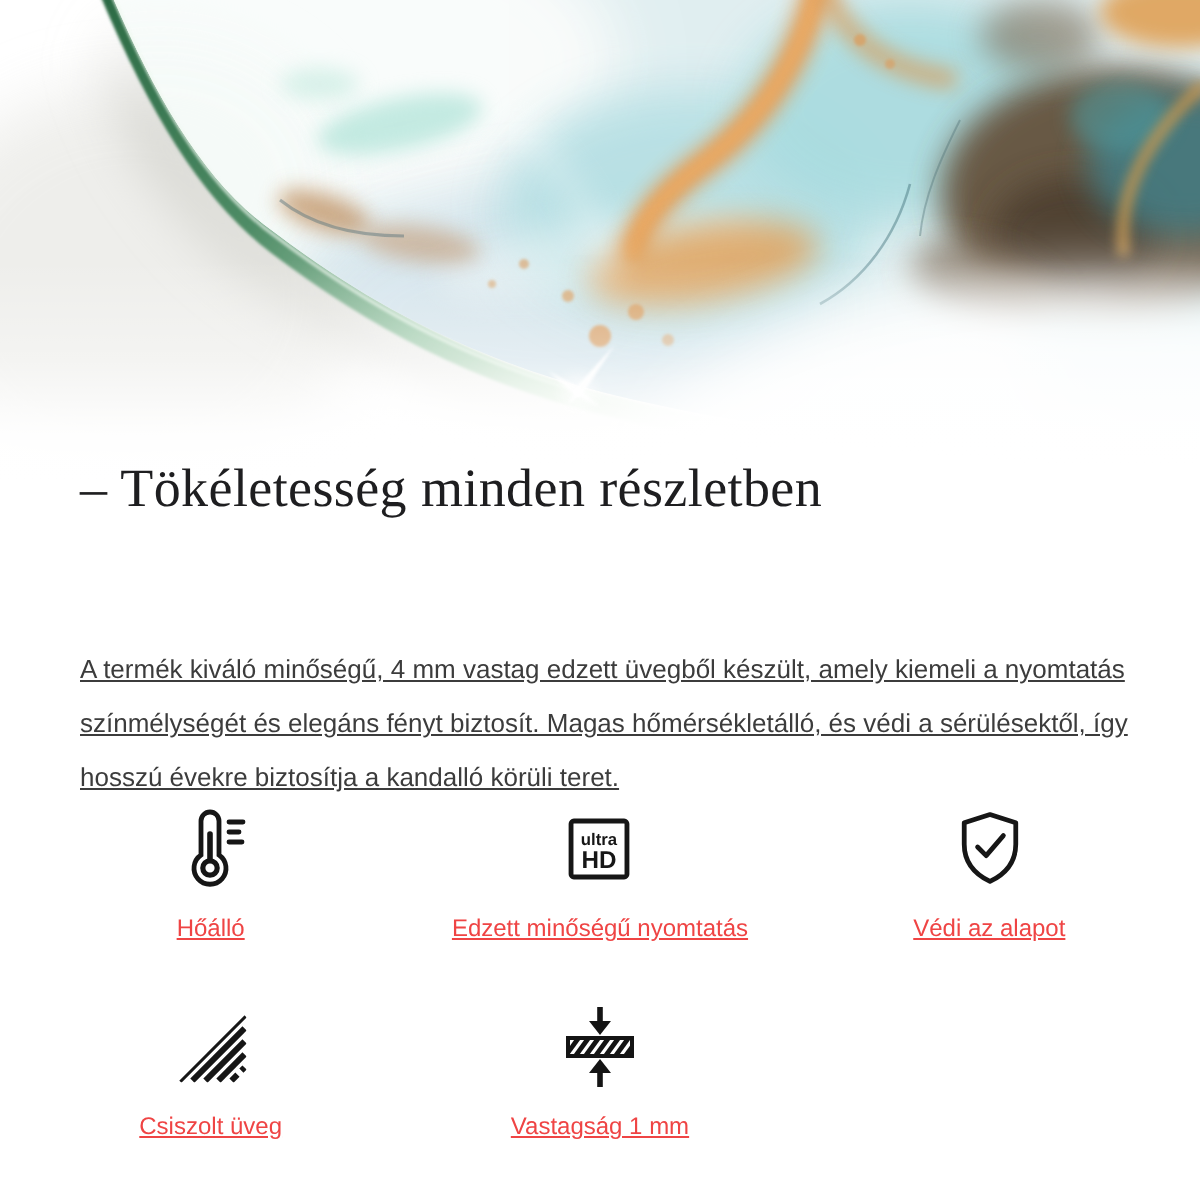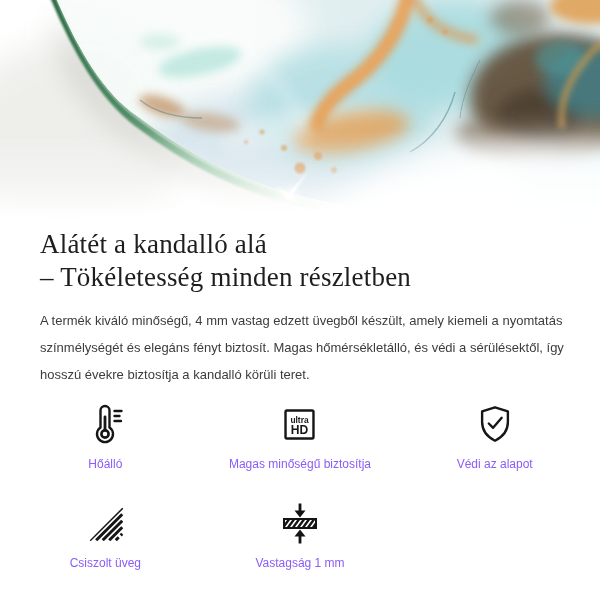--- a/index.html
+++ b/index.html
@@ -10,30 +10,30 @@
   }
   .page { position:relative; width:600px; height:600px; background:#fff; }
   .hero { position:absolute; top:0; left:0; width:600px; height:240px; }
   .title {
     position:absolute; left:40px; top:228px; margin:0;
     font-family:"Liberation Serif", serif; font-weight:400;
     font-size:27px; line-height:33px; color:#1e1e20; letter-spacing:0.2px;
   }
   .title span { display:block; }
   .desc {
-    position:absolute; left:40px; top:307px; width:530px; margin:0;
-    font-size:13px; line-height:27px; color:#3c3c3c;
+    position:absolute; left:40px; top:321px; width:530px; margin:0;
+    font-size:13px; line-height:27px; color:#3c3c3c;text-decoration:underline;
   }
   .features {
     position:absolute; top:401px; left:8px; right:8px;
     display:grid; grid-template-columns:repeat(3,1fr); row-gap:29px;
   }
   .feature { display:flex; flex-direction:column; align-items:center; }
   .feature .icon { height:46px; display:flex; align-items:center; justify-content:flex-start; }
-  .feature .label { margin-top:10px; font-size:12px; color:#8b5cf6; white-space:nowrap; }
+  .feature .label { margin-top:10px; font-size:12px; color:#ef4444; white-space:nowrap;text-decoration:underline; }
 </style>
 </head>
 <body>
 
 <div class="page">
 
   <div class="hero">
     <svg width="600" height="240" viewBox="0 0 600 240">
       <defs>
         <filter id="b1" x="-60%" y="-60%" width="220%" height="220%">
@@ -137,21 +137,20 @@
         <g fill="#ffffff" opacity="0.95" filter="url(#b1)">
           <polygon points="0,-30 2.2,-2 0,8 -2.2,-2" transform="rotate(38)"></polygon>
           <polygon points="0,-18 2,-2 0,14 -2,-2" transform="rotate(-55)"></polygon>
         </g>
         <circle r="2.4" fill="#ffffff"></circle>
       </g>
     </svg>
   </div>
 
   <h1 class="title">
-    <span>Alátét a kandalló alá</span>
     <span>– Tökéletesség minden részletben</span>
   </h1>
 
   <p class="desc">A termék kiváló minőségű, 4 mm vastag edzett üvegből készült, amely kiemeli a nyomtatás színmélységét és elegáns fényt biztosít. Magas hőmérsékletálló, és védi a sérülésektől, így hosszú évekre biztosítja a kandalló körüli teret.</p>
 
   <div class="features">
 
     <div class="feature">
       <div class="icon">
         <svg width="44" height="44" viewBox="0 0 44 44" fill="none" stroke="#161616" stroke-width="2.4" stroke-linecap="round">
@@ -167,21 +166,21 @@
     </div>
 
     <div class="feature">
       <div class="icon">
         <svg width="41" height="41" viewBox="0 0 44 44">
           <rect x="7" y="7" width="30" height="30" rx="1.5" fill="none" stroke="#161616" stroke-width="2.6"></rect>
           <text x="22" y="20" text-anchor="middle" font-family="Liberation Sans, sans-serif" font-size="9" font-weight="700" fill="#161616">ultra</text>
           <text x="22" y="32" text-anchor="middle" font-family="Liberation Sans, sans-serif" font-size="13" font-weight="700" fill="#161616">HD</text>
         </svg>
       </div>
-      <div class="label">Magas minőségű biztosítja</div>
+      <div class="label">Edzett minőségű nyomtatás</div>
     </div>
 
     <div class="feature">
       <div class="icon">
         <svg width="42" height="42" viewBox="0 0 44 44" fill="none" stroke="#161616" stroke-width="2.5" stroke-linejoin="round" stroke-linecap="round">
           <path d="M22,4.5 L35.5,8.8 V20 C35.5,29.8 29.7,35.8 22,39.5 C14.3,35.8 8.5,29.8 8.5,20 V8.8 Z"></path>
           <path d="M15.5,21.5 L20,26 L29,15.5"></path>
         </svg>
       </div>
       <div class="label">Védi az alapot</div>

